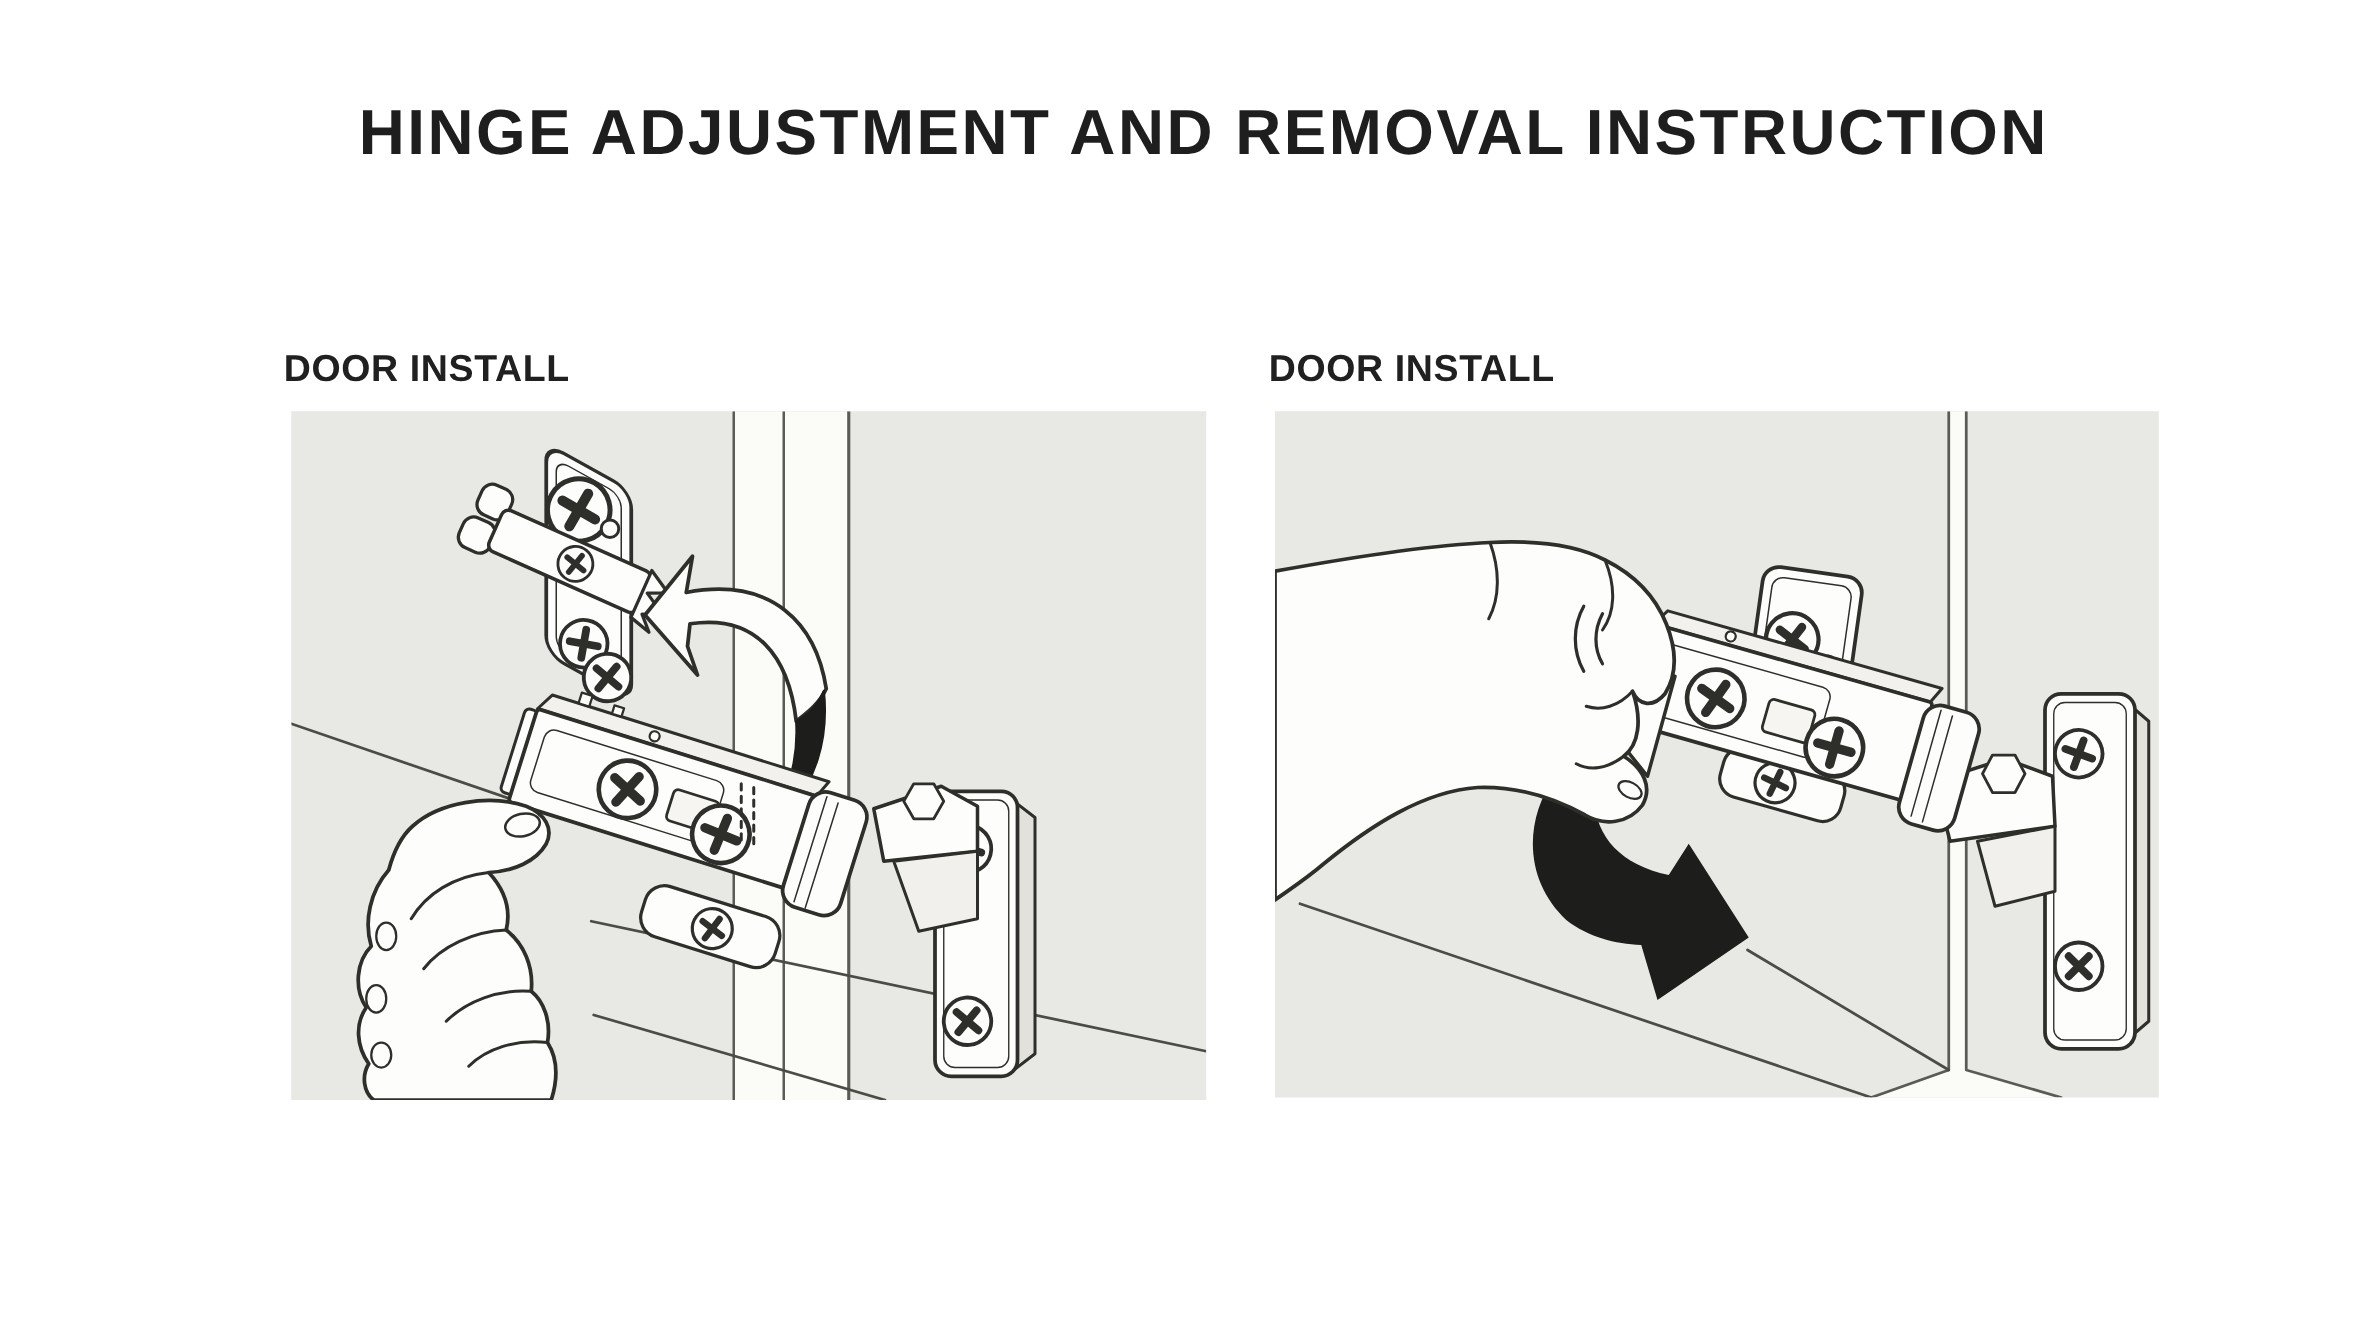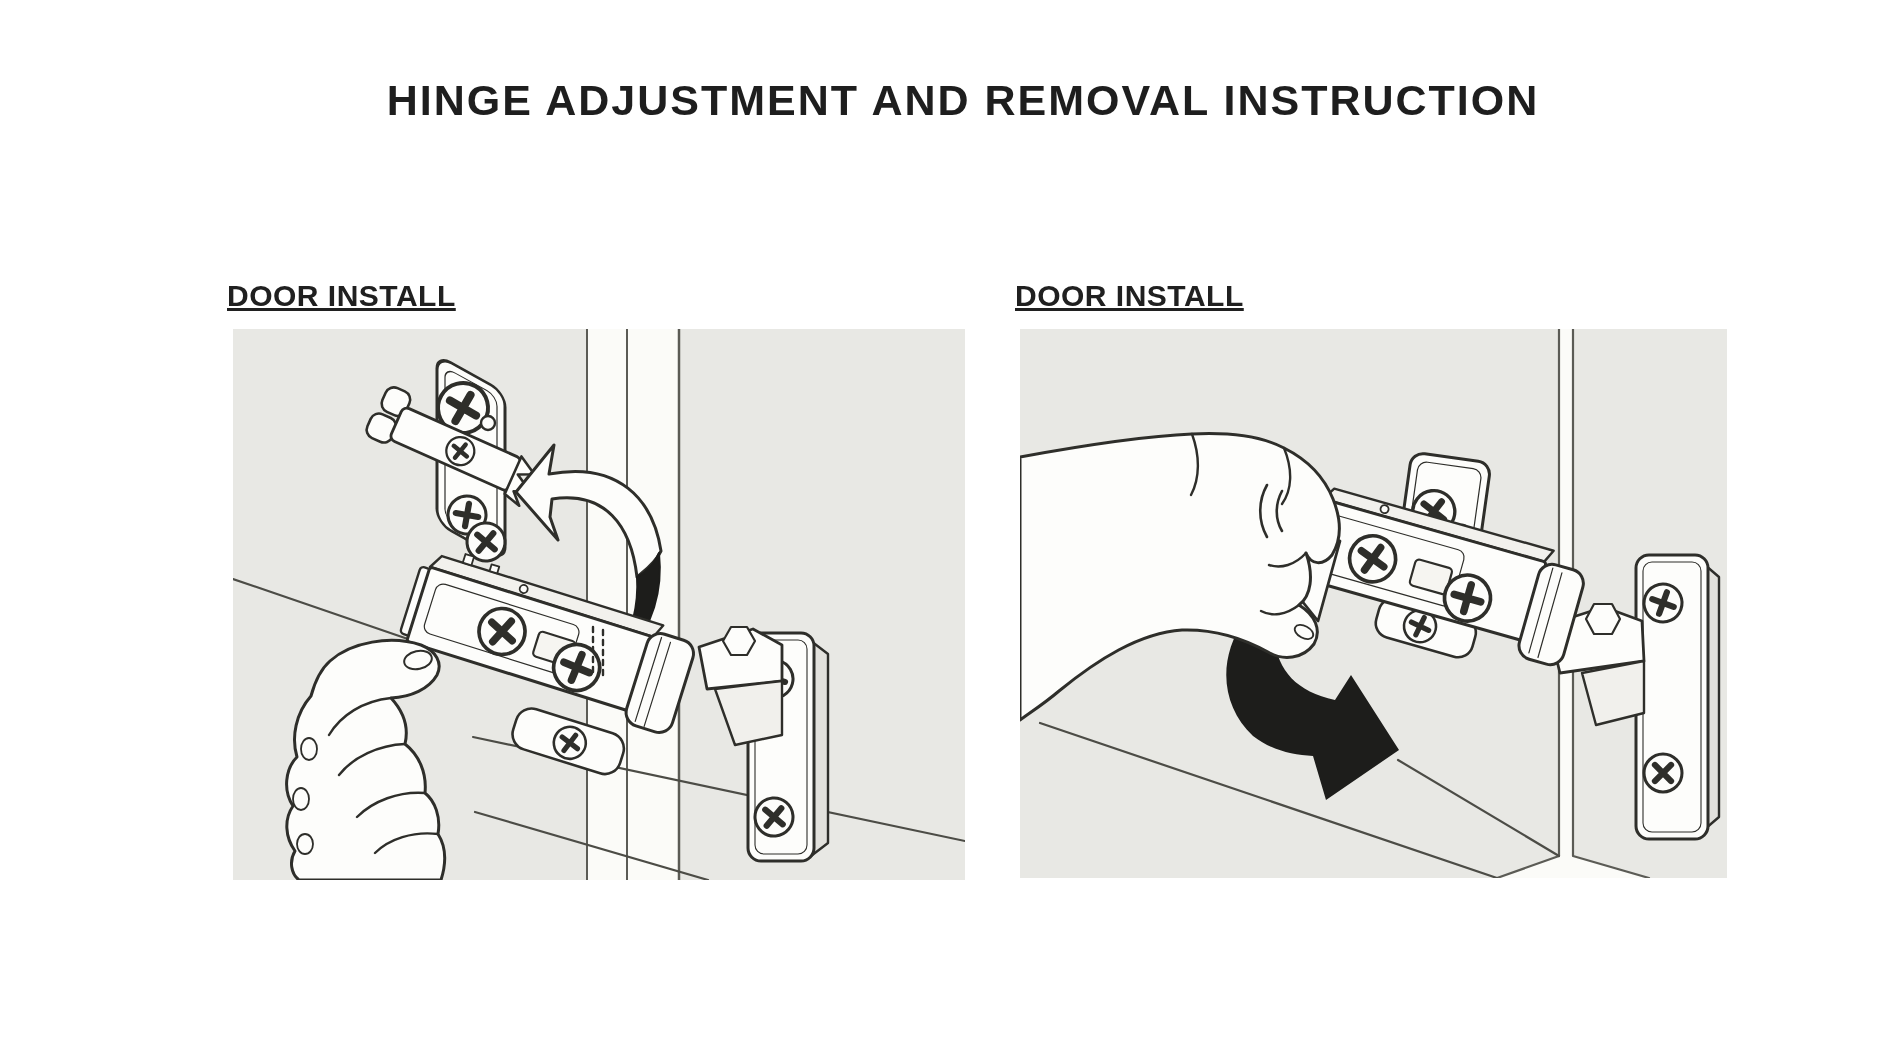--- a/index.html
+++ b/index.html
@@ -3,26 +3,26 @@
 <meta charset="utf-8">
 <style>
   html,body{margin:0;padding:0;background:#ffffff;}
   body{
     width:1896px;height:1054px;position:relative;overflow:hidden;
     font-family:"Liberation Sans","DejaVu Sans",sans-serif;
     -webkit-font-smoothing:antialiased;
   }
   .page-title{
     position:absolute;top:76px;left:30px;width:1866px;
-    text-align:center;font-size:43px;font-weight:bold;letter-spacing:2px;
+    text-align:center;font-size:51px;font-weight:bold;letter-spacing:2px;
     color:#1e1e1e;white-space:nowrap;
   }
   .section-label{
     position:absolute;top:279px;font-size:30px;font-weight:bold;
-    letter-spacing:.5px;color:#202020;white-space:nowrap;text-decoration:underline;
+    letter-spacing:.5px;color:#202020;white-space:nowrap;
   }
   .section-label.left{left:227px;}
   .section-label.right{left:1015px;}
   .panel{
     position:absolute;top:329px;background:#e8e8e4;overflow:hidden;
   }
   .panel.left{left:233px;width:732px;height:551px;}
   .panel.right{left:1020px;width:707px;height:549px;}
   svg{display:block;}
 </style>

